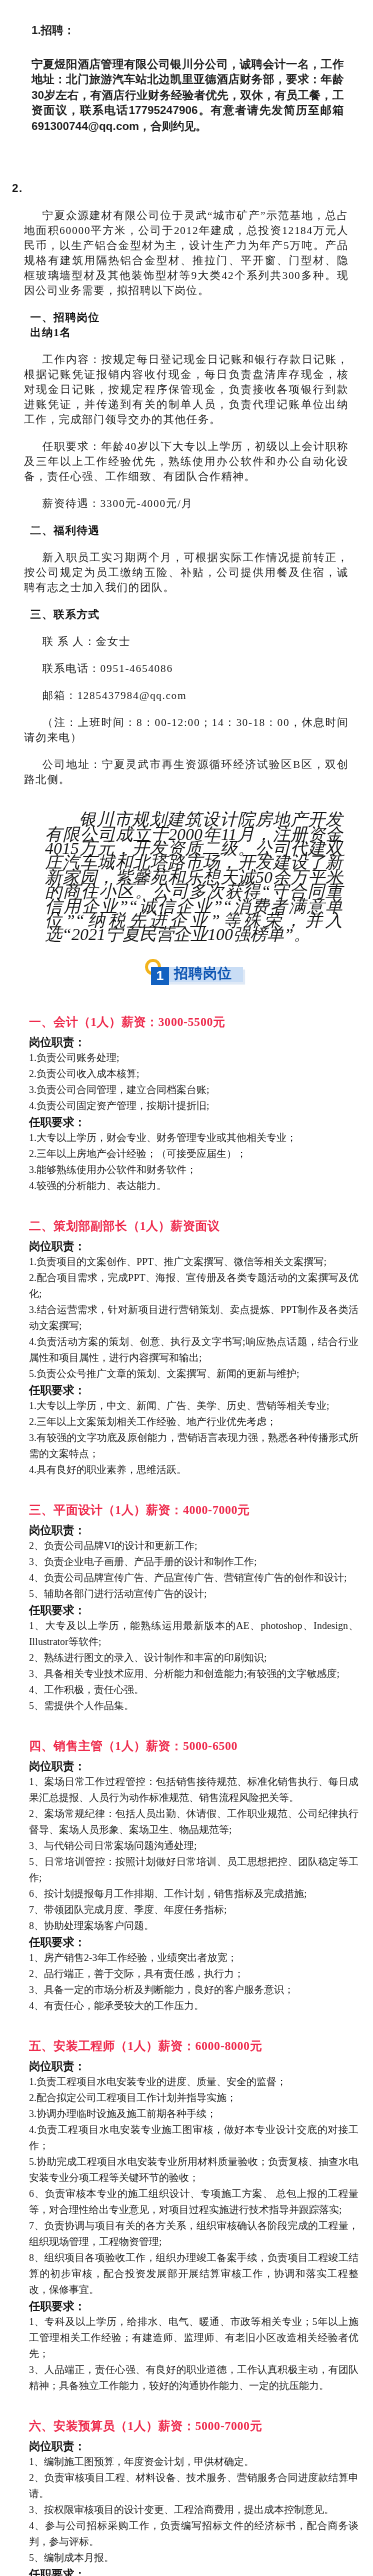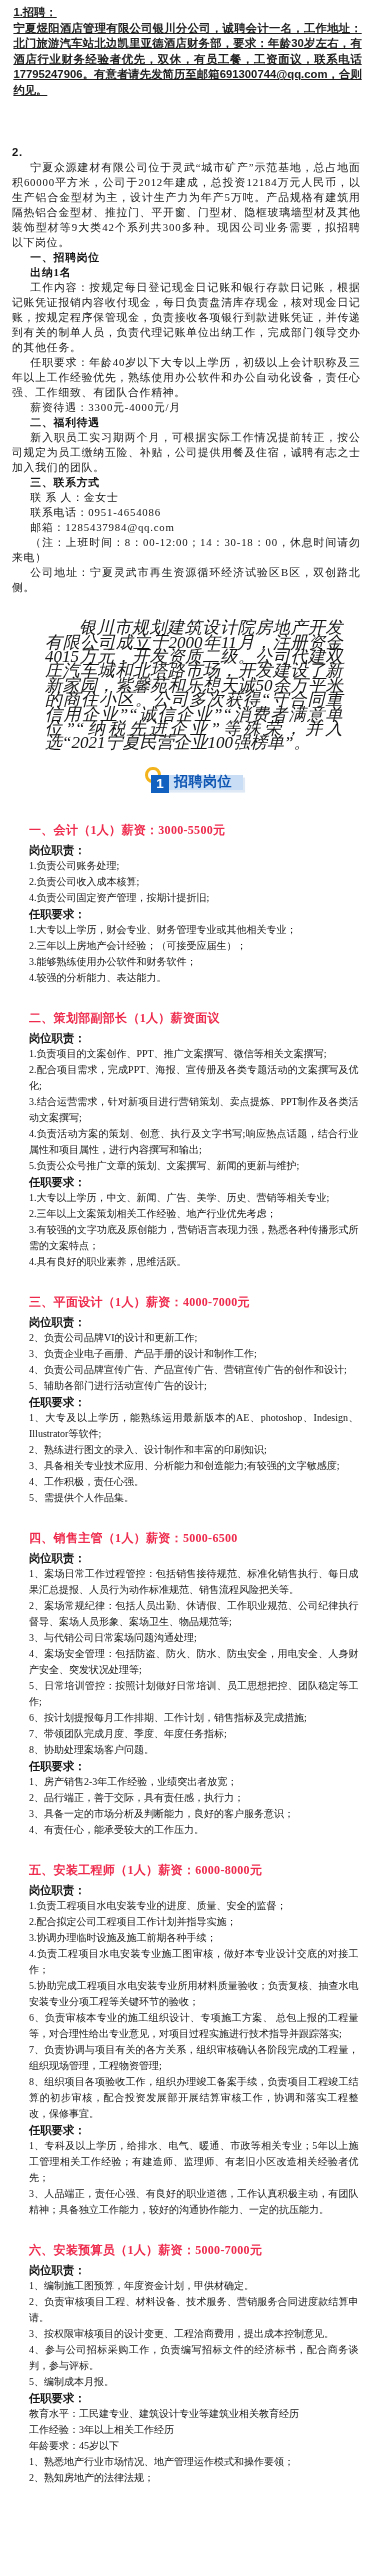--- a/index.html
+++ b/index.html
@@ -2,27 +2,27 @@
 <html style="--accent_red: #ee2b4d; --badge_square_blue: #1261c1; --badge_panel_blue: #c9ddf5; --badge_text_blue: #0f56b3; --badge_ring_yellow: #f2b31c; --footer_bar_left: #00b9f6; --footer_bar_right: #4652f2;font-size:8.2px"><head>
 <meta charset="utf-8">
 <style>
   html,body{margin:0;padding:0;background:#fff;}
   body{width:373px;font-family:"Liberation Serif","DejaVu Serif",serif;color:#161616;}
   .page{width:373px;overflow:hidden;background:#fff;}
 
   
   .part1{padding:5.2px 11.3px 0 13.4px;font-family:"Liberation Sans","DejaVu Sans",sans-serif;
          font-weight:600;font-size:11.3px;line-height:15.5px;color:#222;text-align:justify;}
-  .part1 p{margin:0;text-decoration:underline;}
+  .part1 p{margin:18px;}
 
   
   .part2{margin-top:47px;padding:0 12.4px 0 12px;font-size:10.8px;line-height:15px;
          letter-spacing:0.8px;text-align:justify;}
   .part2-label{font-family:"Liberation Sans","DejaVu Sans",sans-serif;font-weight:600;font-size:11.3px;}
-  .p2-p{text-indent:1.7em;margin:0;}
+  .p2-p{text-indent:1.7em;margin:12px;}
   .p2-h{text-indent:1.7em;margin:0;font-weight:bold;}
 
   
   .company{margin-top:26px;padding:0 14.4px 0 29px;}
   .company-intro{margin:16px;font-size:17px;line-height:14.4px;text-indent:2em;text-align:justify;font-style:italic;}
 
   
   .badge{position:relative;height:31px;width:93px;margin:15.5px 0 24px 116px;}
   .badge .ring{position:absolute;left:0;top:0;width:15.5px;height:16.5px;box-sizing:border-box;
                border:3.6px solid var(--badge_ring_yellow,#f2b31c);border-radius:50%;background:#fff;z-index:1;}
@@ -82,20 +82,21 @@
       </span>
       <span class="num">1</span>
     </div>
 
     <div id="jobs">
         <div>
           <div class="job-title">一、会计（1人）薪资：3000-5500元</div>
           <div class="job-label">岗位职责：</div>
           <div class="job-line">1.负责公司账务处理;</div>
           <div class="job-line">2.负责公司收入成本核算;</div>
+          <div class="job-line">3.负责公司合同管理，建立合同档案台账;</div>
           <div class="job-line">4.负责公司固定资产管理，按期计提折旧;</div>
           <div class="job-label">任职要求：</div>
           <div class="job-line">1.大专以上学历，财会专业、财务管理专业或其他相关专业；</div>
           <div class="job-line">2.三年以上房地产会计经验；（可接受应届生）；</div>
           <div class="job-line">3.能够熟练使用办公软件和财务软件；</div>
           <div class="job-line">4.较强的分析能力、表达能力。</div>
         </div>
         <div>
           <div class="job-title">二、策划部副部长（1人）薪资面议</div>
           <div class="job-label">岗位职责：</div>
@@ -123,21 +124,20 @@
           <div class="job-line">3、具备相关专业技术应用、分析能力和创造能力;有较强的文字敏感度;</div>
           <div class="job-line">4、工作积极，责任心强。</div>
           <div class="job-line">5、需提供个人作品集。</div>
         </div>
         <div>
           <div class="job-title">四、销售主管（1人）薪资：5000-6500</div>
           <div class="job-label">岗位职责：</div>
           <div class="job-line">1、案场日常工作过程管控：包括销售接待规范、标准化销售执行、每日成果汇总提报、人员行为动作标准规范、销售流程风险把关等。</div>
           <div class="job-line">2、案场常规纪律：包括人员出勤、休请假、工作职业规范、公司纪律执行督导、案场人员形象、案场卫生、物品规范等;</div>
           <div class="job-line">3、与代销公司日常案场问题沟通处理;</div>
-          <div class="job-line">4、案场安全管理：包括防盗、防火、防水、防虫安全，用电安全、人身财产安全、突发状况处理等;</div>
           <div class="job-line">5、日常培训管控：按照计划做好日常培训、员工思想把控、团队稳定等工作;</div>
           <div class="job-line">6、按计划提报每月工作排期、工作计划，销售指标及完成措施;</div>
           <div class="job-line">7、带领团队完成月度、季度、年度任务指标;</div>
           <div class="job-line">8、协助处理案场客户问题。</div>
           <div class="job-label">任职要求：</div>
           <div class="job-line">1、房产销售2-3年工作经验，业绩突出者放宽；</div>
           <div class="job-line">2、品行端正，善于交际，具有责任感，执行力；</div>
           <div class="job-line">3、具备一定的市场分析及判断能力，良好的客户服务意识；</div>
           <div class="job-line">4、有责任心，能承受较大的工作压力。</div>
         </div>

